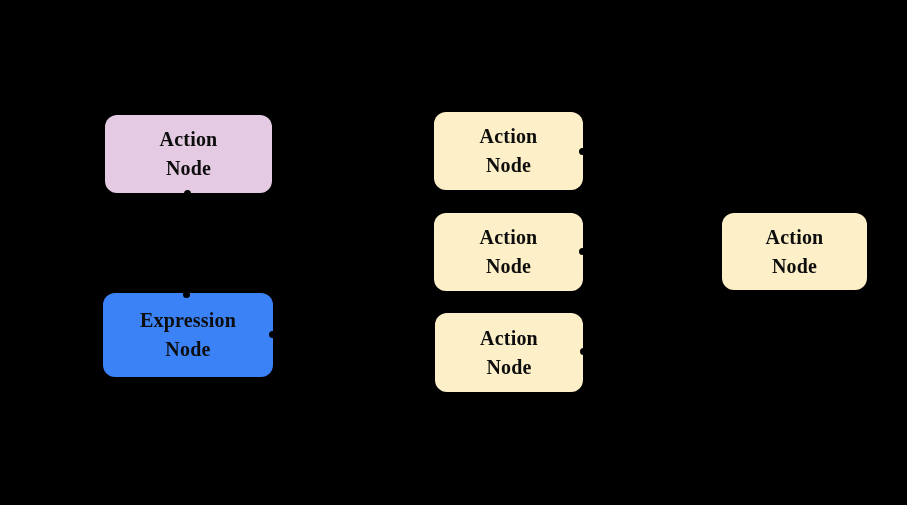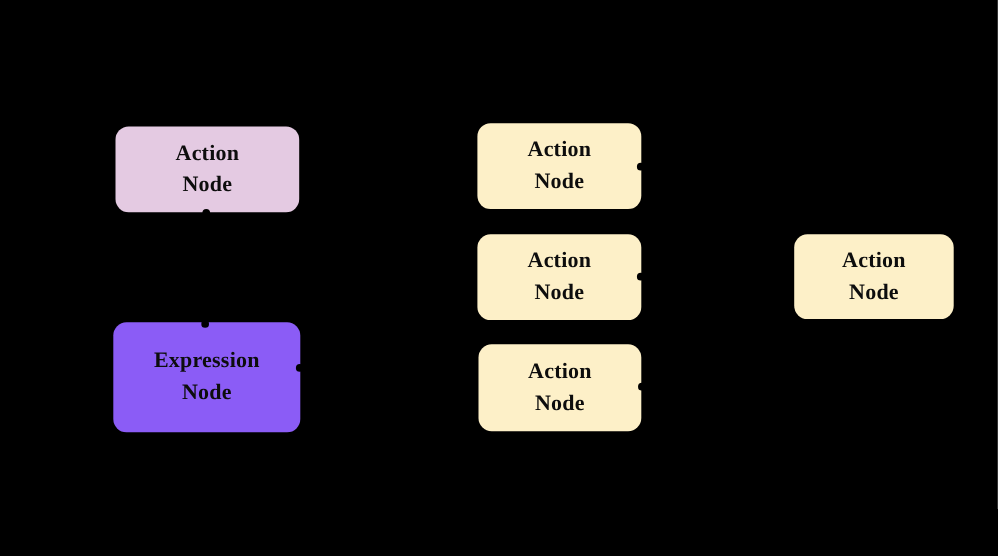--- a/index.html
+++ b/index.html
@@ -45,21 +45,21 @@
 </head>
 <body>
 
 <div class="canvas" style="background-color: rgb(0, 0, 0);">
 
   <div class="node" style="left: 105px; top: 115px; width: 167px; height: 78px; background-color: rgb(228, 202, 226);">
     <span class="node-label">Action
 Node</span>
   </div>
 
-  <div class="node" style="left: 103px; top: 293px; width: 170px; height: 100px; background-color: #8b5cf6;">
+  <div class="node" style="left: 103px; top: 293px; width: 170px; height: 84px; background-color: #3b82f6;">
     <span class="node-label">Expression
 Node</span>
   </div>
 
   <div class="node" style="left: 434px; top: 112px; width: 149px; height: 78px; background-color: rgb(253, 240, 200);">
     <span class="node-label">Action
 Node</span>
   </div>
 
   <div class="node" style="left: 434px; top: 213px; width: 149px; height: 78px; background-color: rgb(253, 240, 200);">

